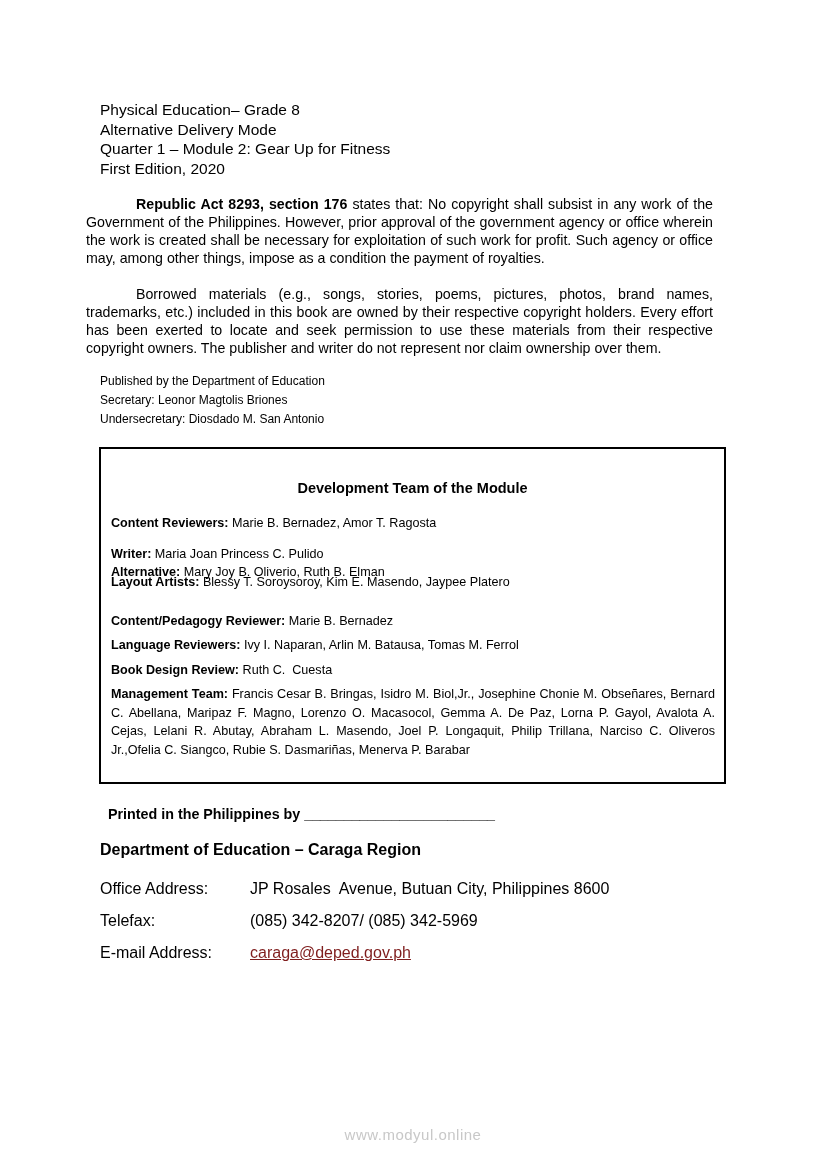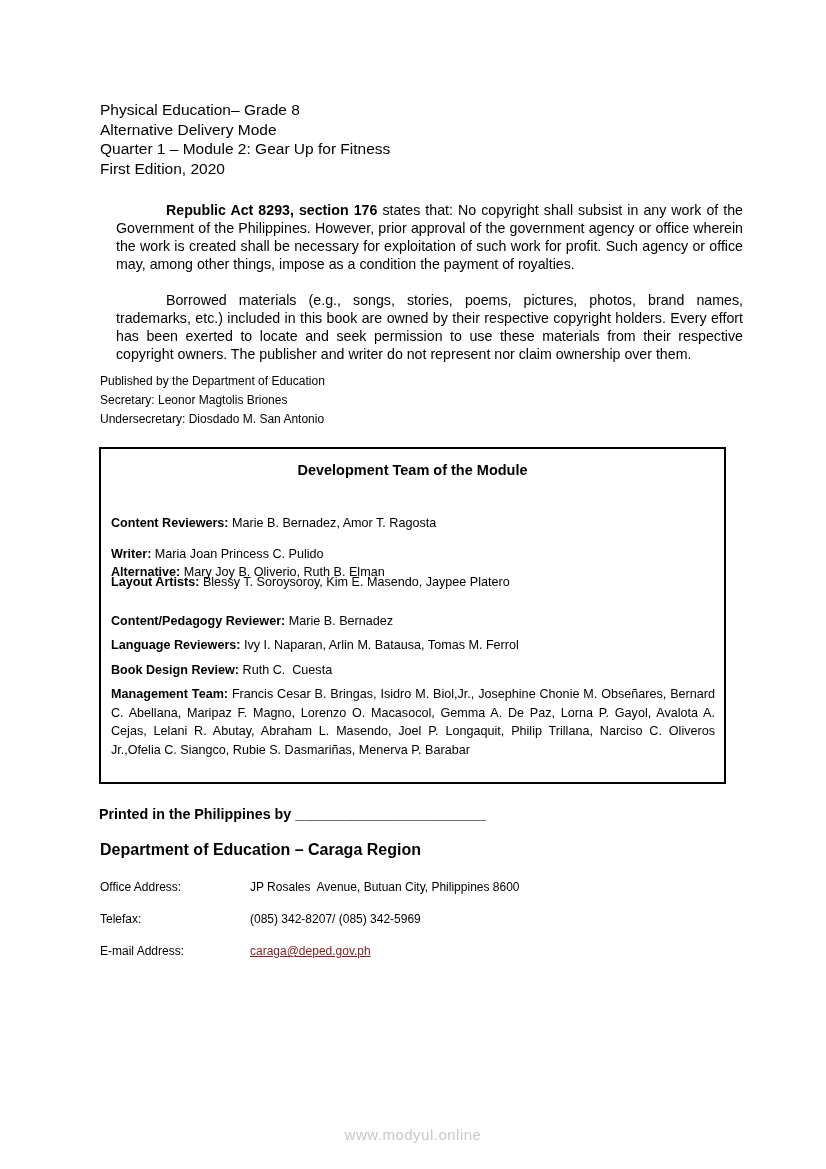--- a/index.html
+++ b/index.html
@@ -1,28 +1,28 @@
 <!DOCTYPE html>
 <html><head>
 <meta charset="utf-8">
 <style>
   html, body { margin: 0; padding: 0; background: #ffffff; }
   body { width: 826px; height: 1169px; position: relative; font-family: "Liberation Sans", sans-serif; color: #000; overflow: hidden; }
   .abs { position: absolute; }
   .title-block { left: 100px; top: 100px; font-weight: normal; font-size: 15.5px; line-height: 19.5px; }
-  .para { left: 116px; width: 627px; font-size: 14.2px; line-height: 18px; text-align: justify; margin-top: 6px; }
+  .para { left: 86px; width: 627px; font-size: 14.2px; line-height: 18px; text-align: justify; }
   .para .indent { display: inline-block; width: 50px; }
   .pub { left: 100px; font-size: 12px; line-height: 19.5px; }
   .team-box { left: 99px; top: 447px; width: 623px; height: 333px; border: 2px solid #000; }
-  .team-title { position: absolute; top: 13px; left: 0; width: 100%; text-align: center; font-weight: bold; font-size: 14.5px; }
+  .team-title { position: absolute; top: 31px; left: 0; width: 100%; text-align: center; font-weight: bold; font-size: 14.5px; }
   .team-row { position: absolute; left: 10px; width: 604px; font-size: 12.6px; line-height: 18.5px; text-align: justify; }
   .team-row b { font-weight: bold; }
-  .printed { left: 99px; top: 806px; font-weight: bold; font-size: 14.3px; }
+  .printed { left: 108px; top: 806px; font-weight: bold; font-size: 14.3px; }
   .region { left: 100px; top: 841px; font-weight: bold; font-size: 16px; }
-  .contact { left: 100px; font-size: 12px; }
+  .contact { left: 100px; font-size: 16px; }
   .contact .lbl { display: inline-block; width: 150px; }
   .contact a { color: #7f1d1d; text-decoration: underline; }
   .watermark { left: 0; width: 826px; top: 1126px; text-align: center; color: #c8c8c8; font-size: 15px; letter-spacing: 0.5px; }
 </style>
 </head>
 <body>
 
 <div class="abs title-block">
   <div>Physical Education– Grade 8</div>
   <div>Alternative Delivery Mode</div>

